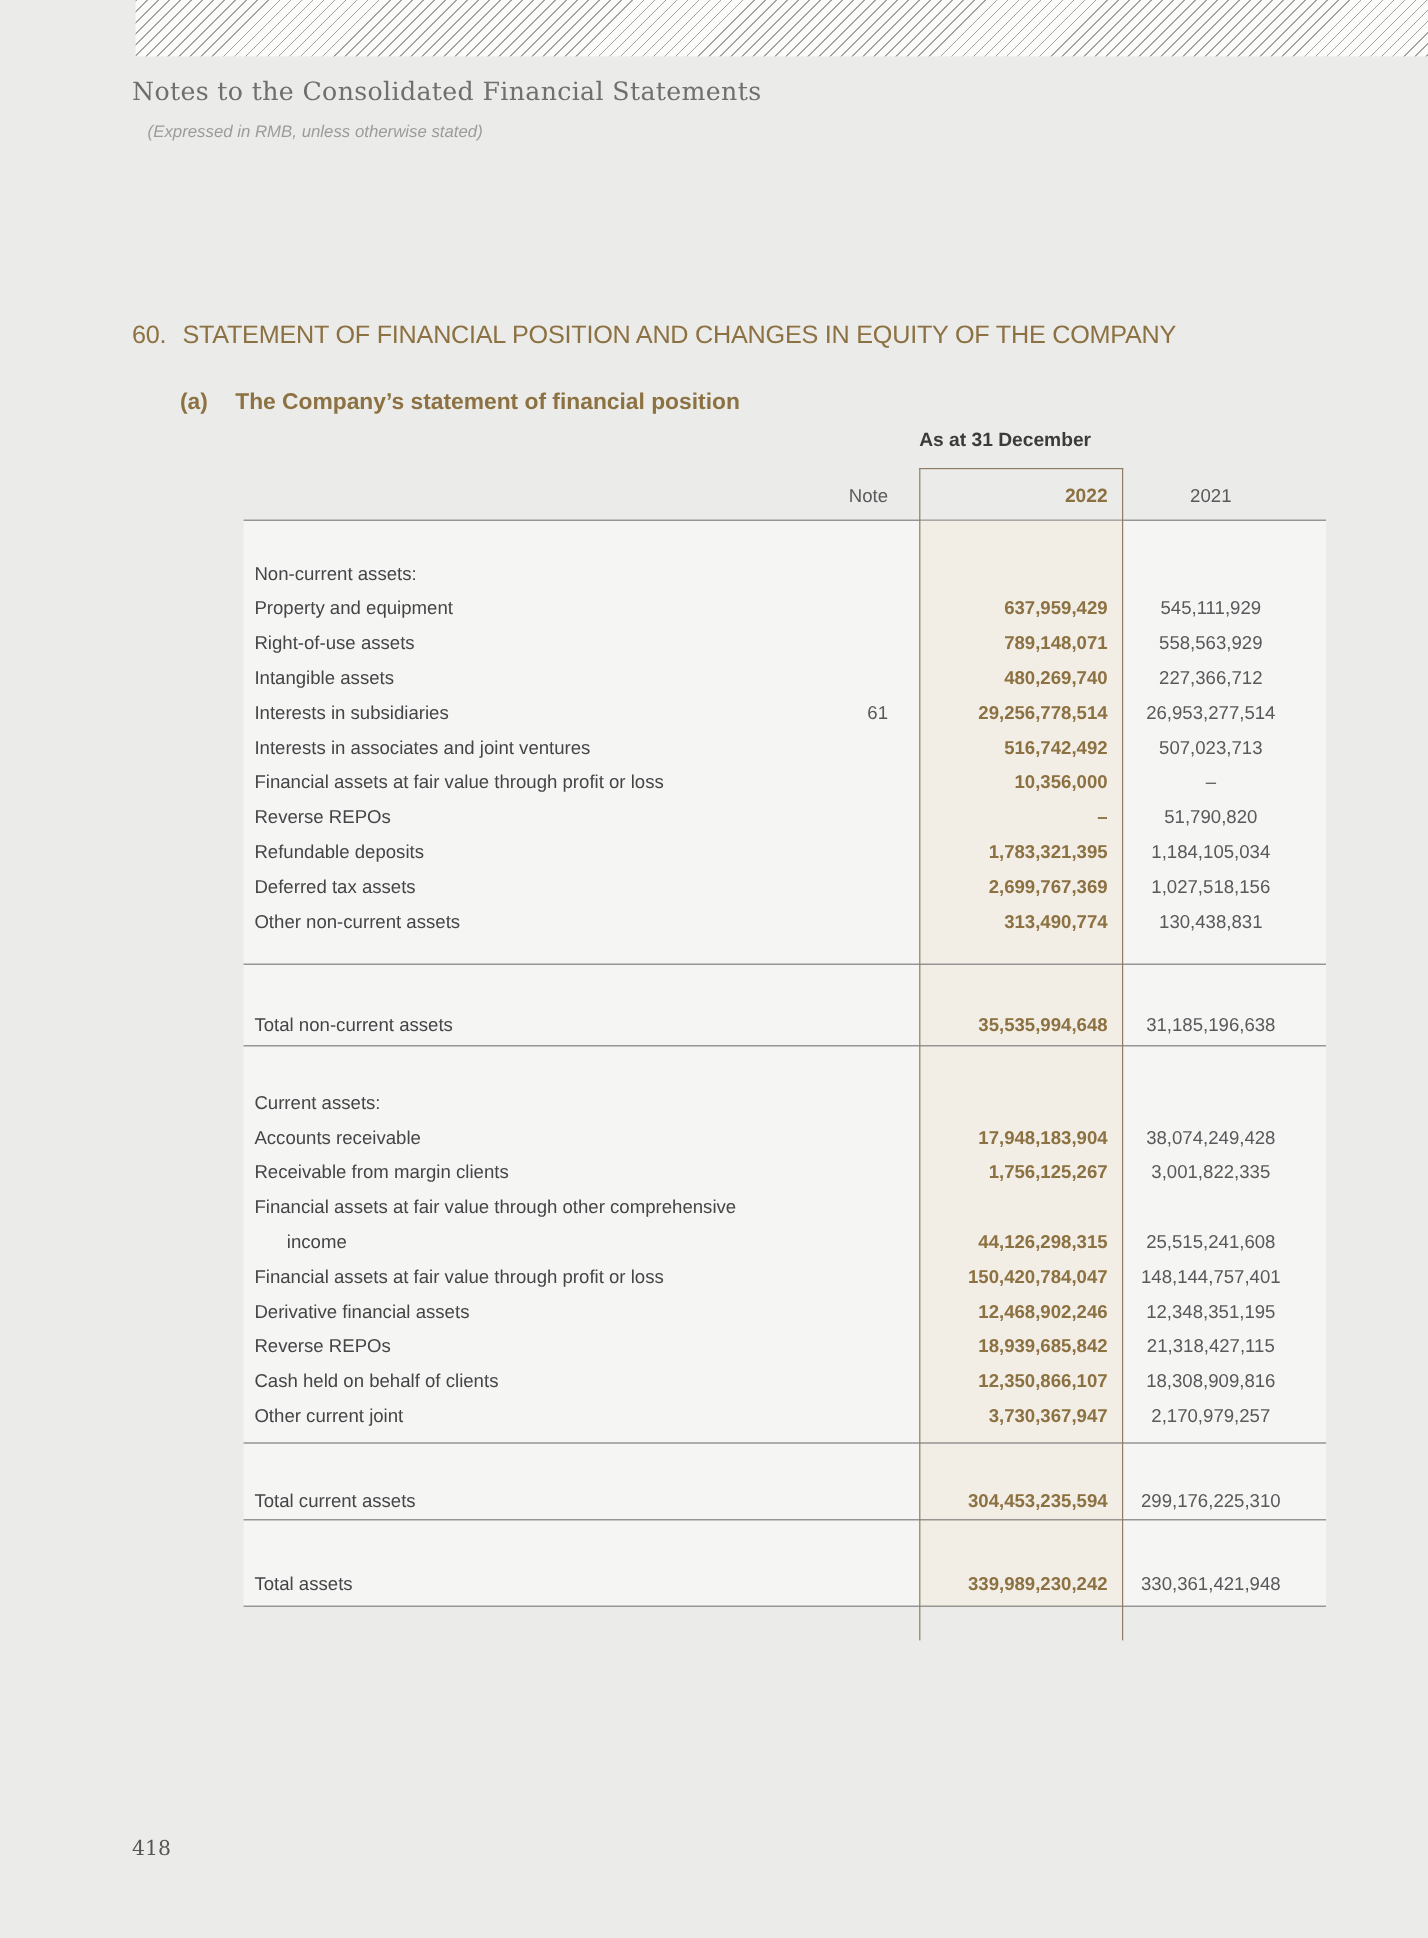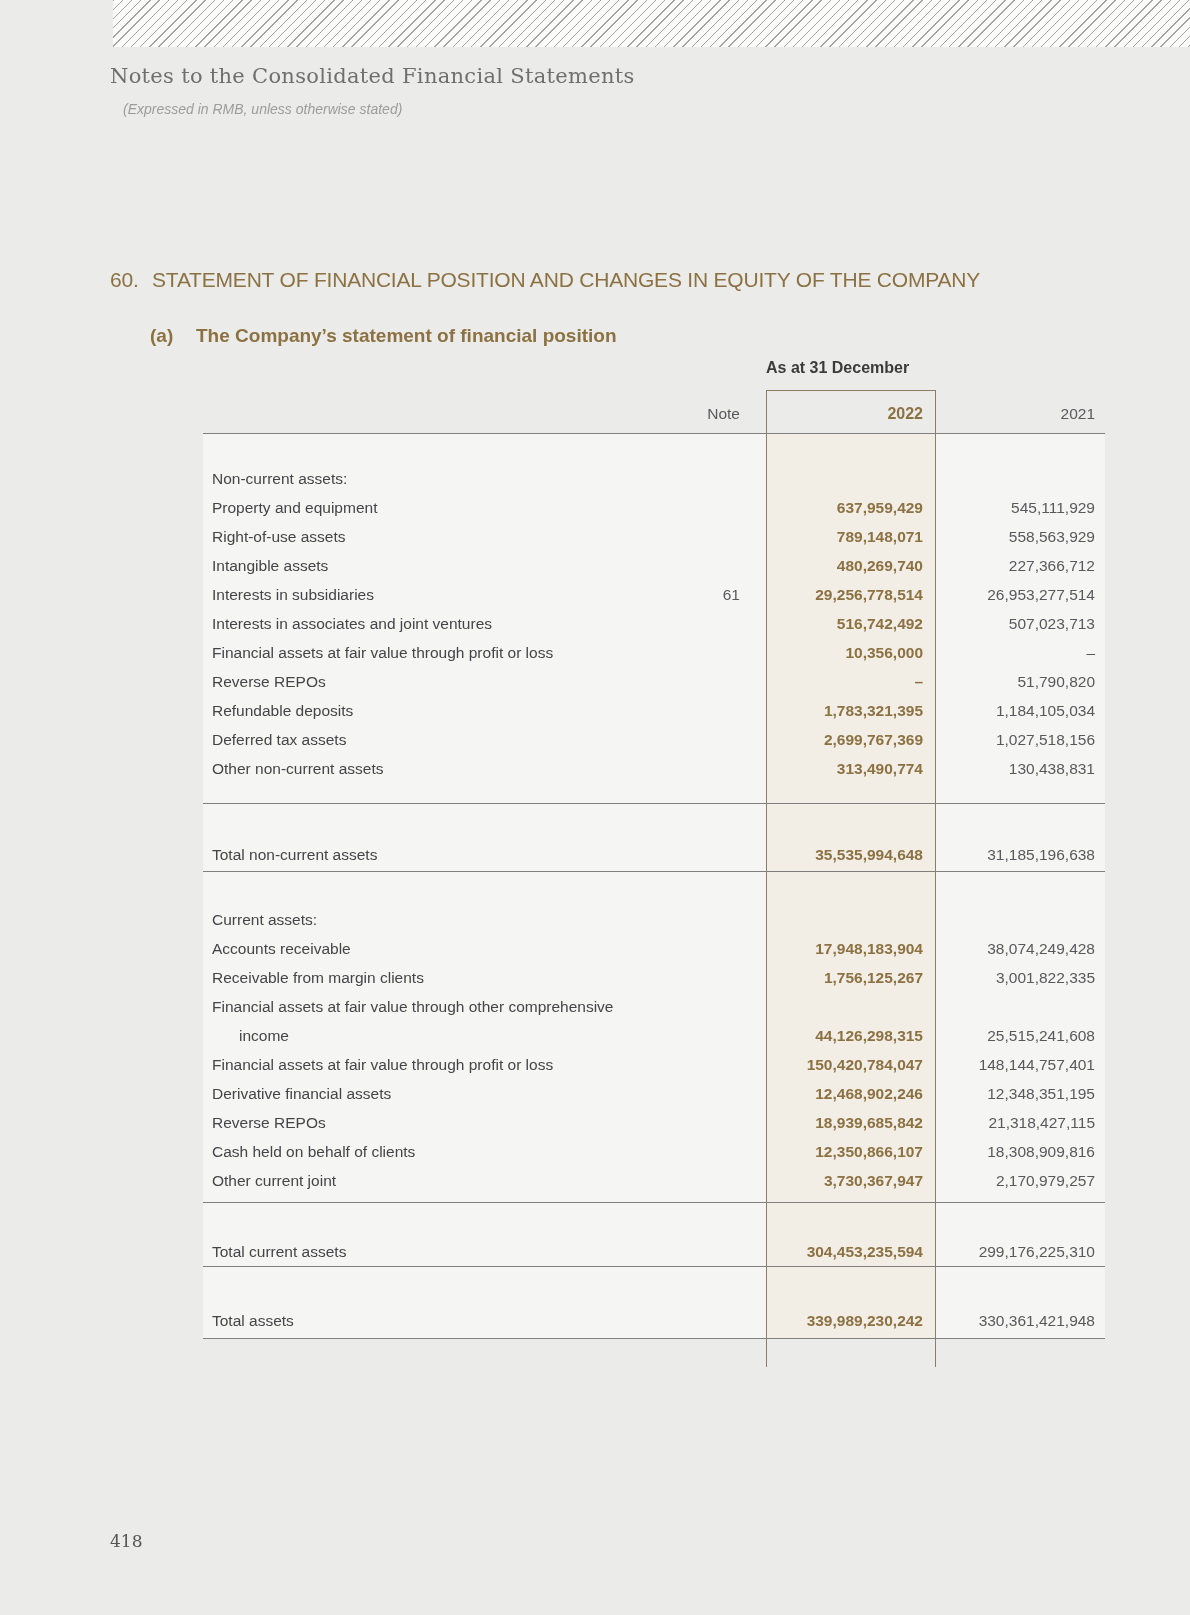--- a/index.html
+++ b/index.html
@@ -63,21 +63,21 @@
     display:grid;grid-template-columns:437px 100px 183px 182px;
     height:29px;align-items:center;font-size:15.5px;
     position:relative;z-index:2;
   }
   .blank{position:relative;z-index:2;}
   .rule{height:0;border-top:1px solid var(--rule-gray,#7f7f7f);position:relative;z-index:2;}
   .c-label{padding-left:9px;color:var(--text-dark,#454548);}
   .row.cont .c-label{padding-left:36px;}
   .c-note{text-align:right;color:var(--text-gray,#59595b);}
   .c-2022{text-align:right;font-weight:bold;color:var(--accent-gold,#8c7142);}
-  .c-2021{text-align:right;color:var(--text-gray,#59595b);padding-right:10px;}
+  .c-2021{text-align:center;color:var(--text-gray,#59595b);padding-right:10px;}
   .page-number{
     position:absolute;left:110px;top:1531px;
     font-family:"DejaVu Serif","Liberation Serif",serif;
     font-size:17px;color:#555;
   }
 </style>
 </head>
 <body style="--page-background: #ebebe9; --table-background: #f5f5f3; --highlight-background: #f2eee5; --highlight-border: #8e7d63; --accent-gold: #8c7142; --rule-gray: #7f7f7f; --text-dark: #454548; --text-gray: #59595b; --title-gray: #6f6f6f;">
 
 <div class="hatch"></div>

